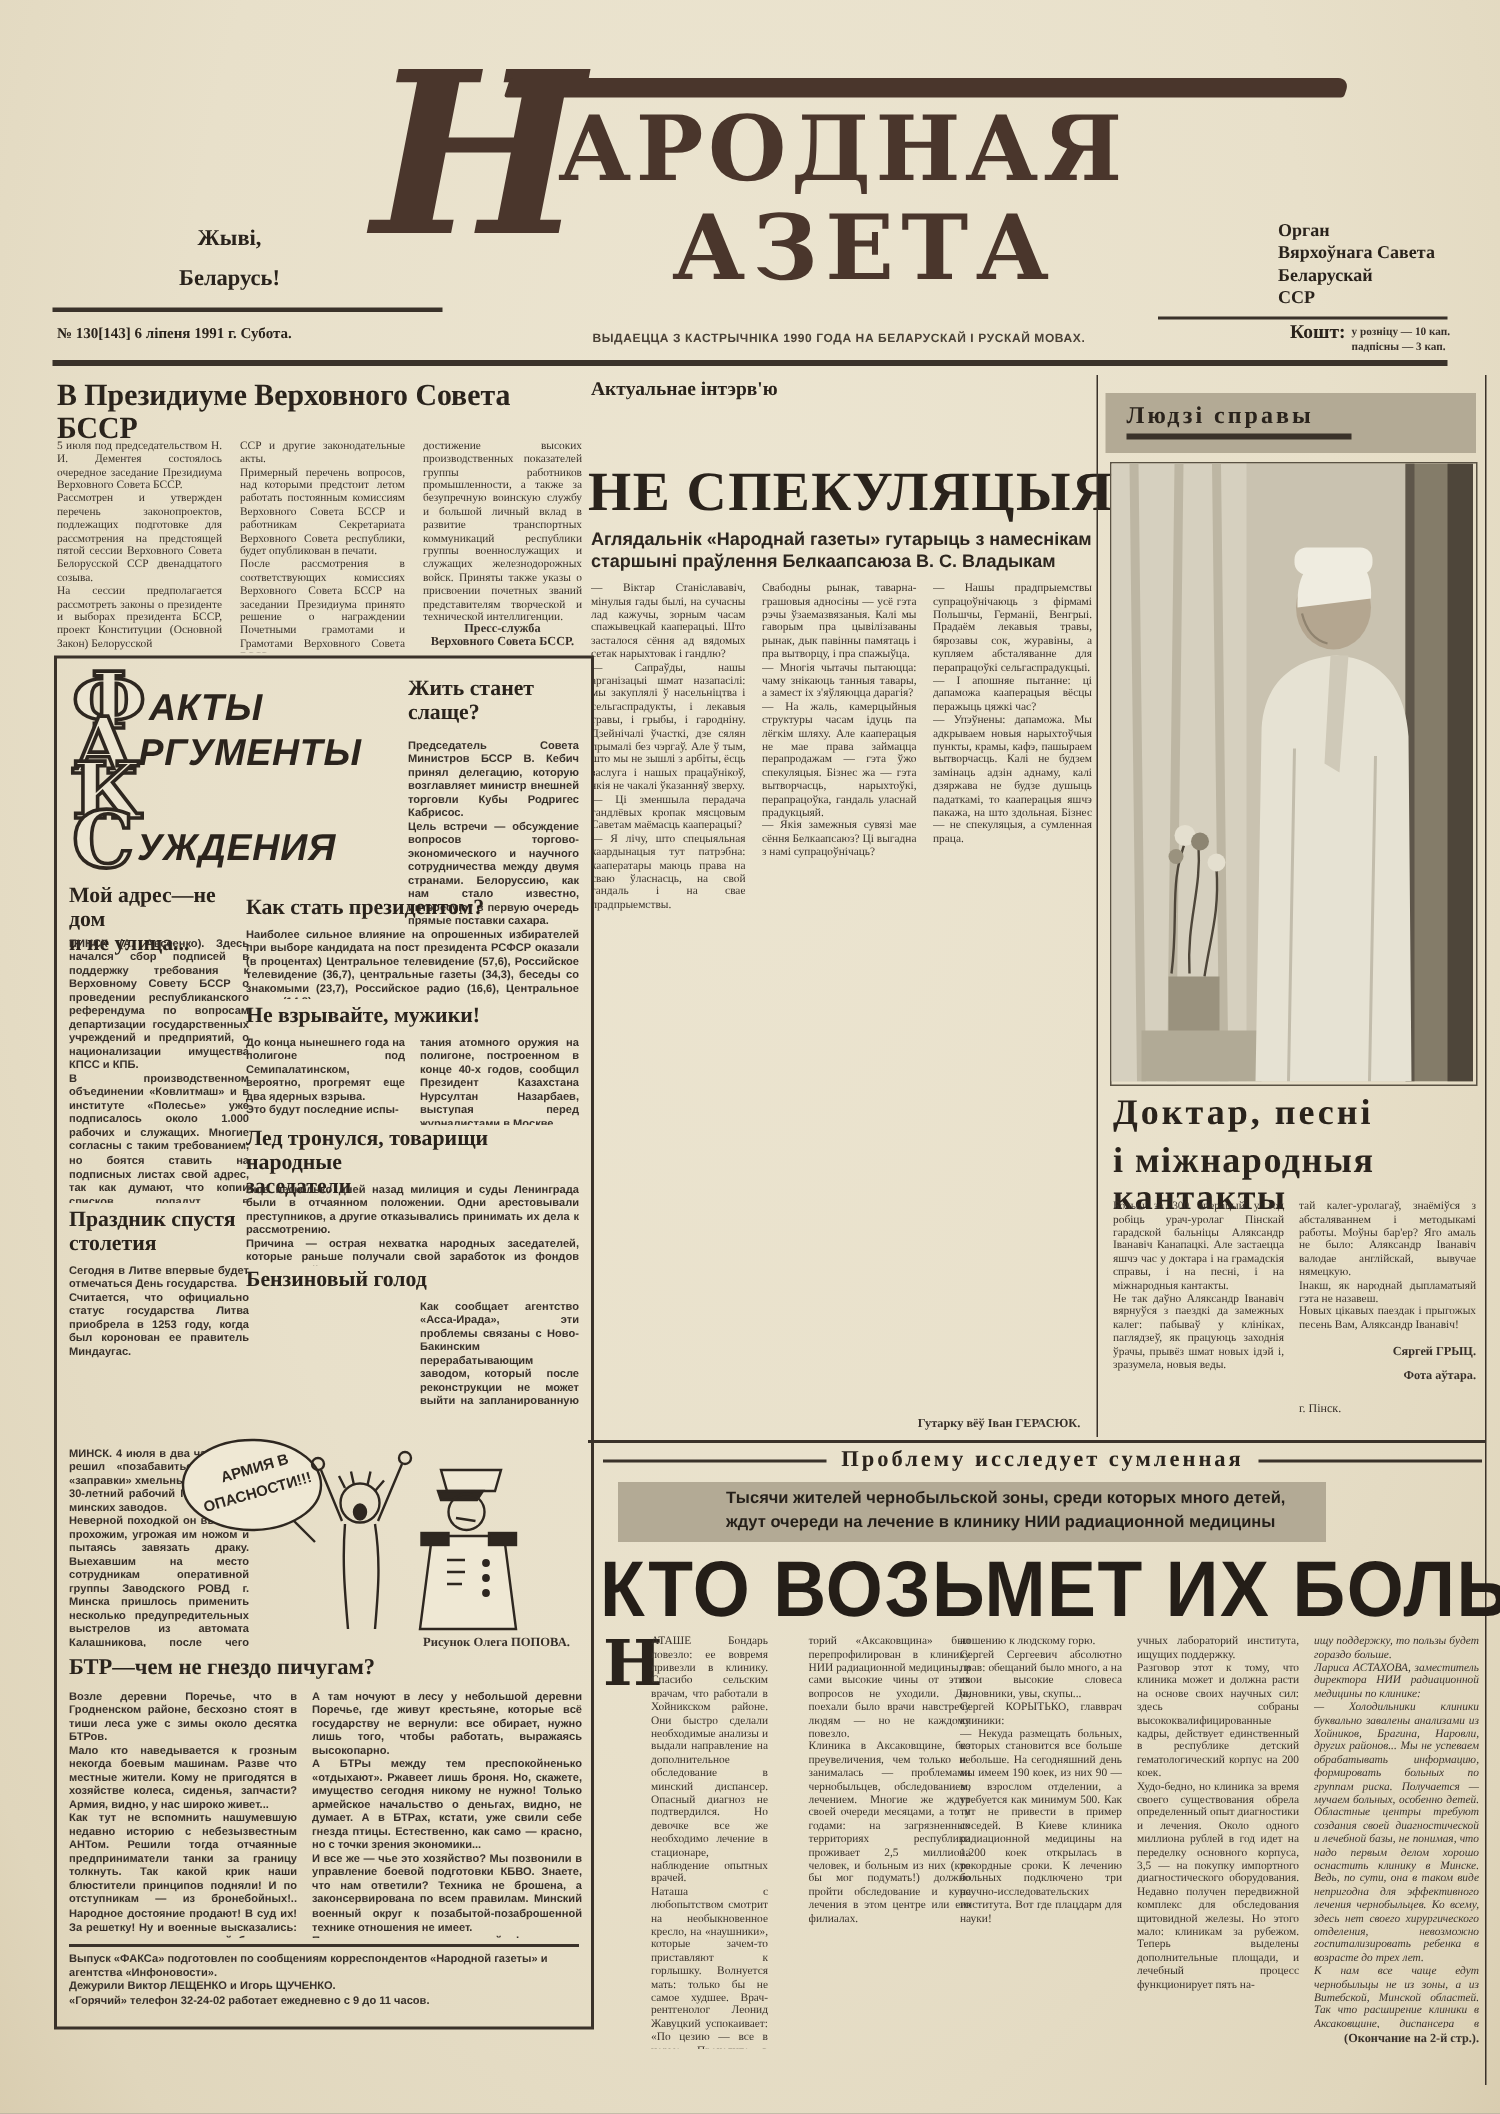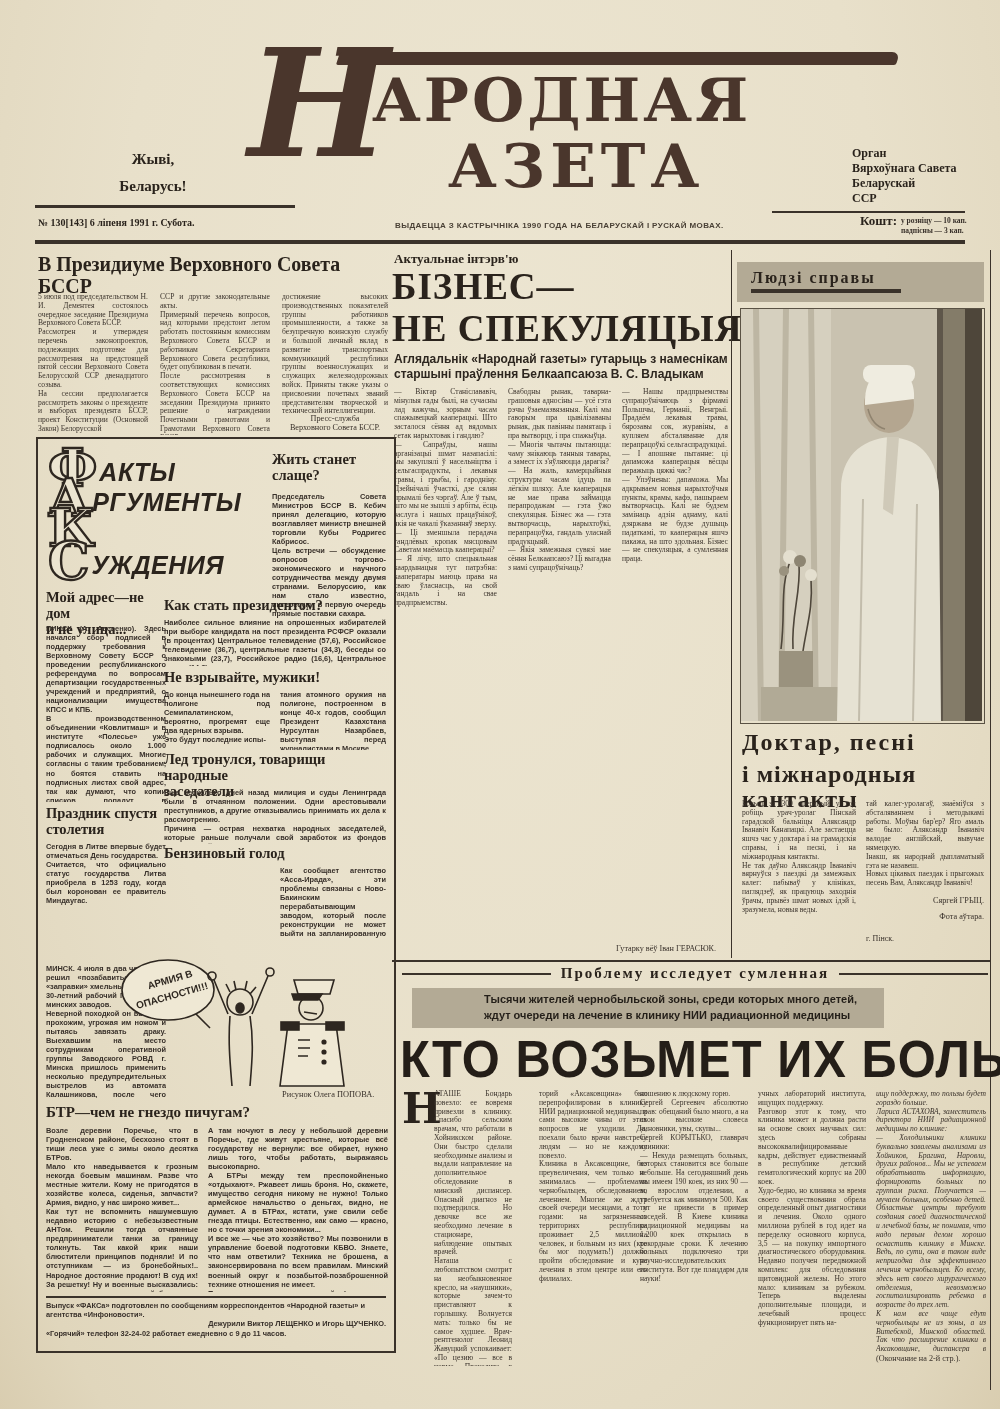--- a/index.html
+++ b/index.html
@@ -10,21 +10,21 @@
   .micro{font-size:7.6px;line-height:1.16;text-align:justify;white-space:pre-line;color:#3a322b;overflow:hidden;}
   .micro-sans{font-family:"Liberation Sans","DejaVu Sans",sans-serif;font-weight:bold;font-size:7.4px;line-height:1.22;text-align:justify;white-space:pre-line;color:#38302a;overflow:hidden;}
   .ital{font-style:italic;}
   .rule{background:#3a322a;}
   .h-serif{font-weight:bold;color:#2a231c;line-height:1.05;}
   .fax-head{font-weight:bold;font-size:14.5px;color:#2a231c;line-height:1.1;white-space:pre-line;}
   .fax-letter{font-family:"DejaVu Serif",serif;font-weight:bold;font-size:52px;line-height:.85;
     color:#ece5d1;-webkit-text-stroke:2.4px #2e2720;text-stroke:2.4px #2e2720;}
   .fax-word{font-family:"Liberation Sans","DejaVu Sans",sans-serif;font-weight:800;font-style:italic;
     font-size:25px;color:#2b241d;line-height:1;letter-spacing:.5px;}
-  .sig{font-weight:normal;font-size:8.2px;}
+  .sig{font-weight:bold;font-size:8.2px;}
   .logo-ink{color:#4a362c;}
   .band{background:#b3aa95;}
 </style>
 </head>
 <body>
 
 <div id="page">
 
   <div class="abs h-serif" style="left:78px;top:146px;width:150px;font-size:15px;white-space:pre-line;text-align:center;line-height:1.8;">Жыві,
 Беларусь!</div>
@@ -57,21 +57,20 @@
 На сессии предполагается рассмотреть законы о президенте и выборах президента БССР, проект Конституции (Основной Закон) Белорусской</div>
   <div class="abs micro" style="left:160px;top:293px;width:110px;height:142px;">ССР и другие законодательные акты.
 Примерный перечень вопросов, над которыми предстоит летом работать постоянным комиссиям Верховного Совета БССР и работникам Секретариата Верховного Совета республики, будет опубликован в печати.
 После рассмотрения в соответствующих комиссиях Верховного Совета БССР на заседании Президиума принято решение о награждении Почетными грамотами и Грамотами Верховного Совета БССР за</div>
   <div class="abs micro" style="left:282px;top:293px;width:106px;height:122px;">достижение высоких производственных показателей группы работников промышленности, а также за безупречную воинскую службу и большой личный вклад в развитие транспортных коммуникаций республики группы военнослужащих и служащих железнодорожных войск. Приняты также указы о присвоении почетных званий представителям творческой и технической интеллигенции.
 Президиум Верховного Совета БССР рассмотрел и другие вопросы жизни республики.</div>
   <div class="abs sig" style="left:282px;top:414px;width:106px;white-space:pre-line;text-align:center;">Пресс-служба
 Верховного Совета БССР.</div>
 
   <div class="abs h-serif" style="left:394px;top:252px;font-size:13px;">Актуальнае інтэрв'ю</div>
-  <div class="abs h-serif" style="left:392px;top:268px;font-size:37px;letter-spacing:1px;">БІЗНЕС—</div>
   <div class="abs h-serif" style="left:392px;top:310px;font-size:37px;letter-spacing:1px;">НЕ СПЕКУЛЯЦЫЯ</div>
   <div class="abs" style="left:394px;top:352px;width:334px;font-family:'Liberation Sans',sans-serif;font-weight:bold;font-size:12px;line-height:1.25;color:#2d261f;">Аглядальнік «Народнай газеты» гутарыць з намеснікам старшыні праўлення Белкаапсаюза В. С. Владыкам</div>
   <div class="abs micro" style="left:394px;top:388px;width:103px;height:568px;">— Віктар Станіслававіч, мінулыя гады былі, на сучасны лад кажучы, зорным часам спажывецкай кааперацыі. Што засталося сёння ад вядомых сетак нарыхтовак і гандлю?
 — Сапраўды, нашы арганізацыі шмат назапасілі: мы закуплялі ў насельніцтва і сельгаспрадукты, і лекавыя травы, і грыбы, і гародніну. Дзейнічалі ўчасткі, дзе сялян прымалі без чэргаў. Але ў тым, што мы не зышлі з арбіты, ёсць заслуга і нашых працаўнікоў, якія не чакалі ўказанняў зверху.
 — Ці зменшыла перадача гандлёвых кропак мясцовым Саветам маёмасць кааперацыі?
 — Я лічу, што спецыяльная каардынацыя тут патрэбна: кааператары маюць права на сваю ўласнасць, на свой гандаль і на свае прадпрыемствы.</div>
   <div class="abs micro" style="left:508px;top:388px;width:103px;height:568px;">Свабодны рынак, таварна-грашовыя адносіны — усё гэта рэчы ўзаемазвязаныя. Калі мы гаворым пра цывілізаваны рынак, дык павінны памятаць і пра вытворцу, і пра спажыўца.
 — Многія чытачы пытаюцца: чаму знікаюць танныя тавары, а замест іх з'яўляюцца дарагія?
 — На жаль, камерцыйныя структуры часам ідуць па лёгкім шляху. Але кааперацыя не мае права займацца перапродажам — гэта ўжо спекуляцыя. Бізнес жа — гэта вытворчасць, нарыхтоўкі, перапрацоўка, гандаль уласнай прадукцыяй.
 — Якія замежныя сувязі мае сёння Белкаапсаюз? Ці выгадна з намі супрацоўнічаць?</div>
@@ -222,21 +221,21 @@
   <div class="abs micro-sans" style="left:46px;top:1126px;width:152px;height:166px;">Возле деревни Поречье, что в Гродненском районе, бесхозно стоят в тиши леса уже с зимы около десятка БТРов.
 Мало кто наведывается к грозным некогда боевым машинам. Разве что местные жители. Кому не пригодятся в хозяйстве колеса, сиденья, запчасти? Армия, видно, у нас широко живет...
 Как тут не вспомнить нашумевшую недавно историю с небезызвестным АНТом. Решили тогда отчаянные предприниматели танки за границу толкнуть. Так какой крик наши блюстители принципов подняли! И по отступникам — из бронебойных!.. Народное достояние продают! В суд их! За решетку! Ну и военные высказались: мол, нашу технику мировой буржуазии почти задарма, как лес, сплавляют! Да</div>
   <div class="abs micro-sans" style="left:208px;top:1126px;width:180px;height:166px;">А там ночуют в лесу у небольшой деревни Поречье, где живут крестьяне, которые всё государству не вернули: все обирает, нужно лишь того, чтобы работать, выражаясь высокопарно.
 А БТРы между тем преспокойненько «отдыхают». Ржавеет лишь броня. Но, скажете, имущество сегодня никому не нужно! Только армейское начальство о деньгах, видно, не думает. А в БТРах, кстати, уже свили себе гнезда птицы. Естественно, как само — красно, но с точки зрения экономики...
 И все же — чье это хозяйство? Мы позвонили в управление боевой подготовки КБВО. Знаете, что нам ответили? Техника не брошена, а законсервирована по всем правилам. Минский военный округ к позабытой-позаброшенной технике отношения не имеет.
 Пичуги, выводите птенцов спокойно!</div>
 
   <div class="abs rule" style="left:46px;top:1296px;width:340px;height:2px;"></div>
   <div class="abs micro-sans" style="left:46px;top:1301px;width:340px;height:18px;text-align:left;">Выпуск «ФАКСа» подготовлен по сообщениям корреспондентов «Народной газеты» и агентства «Инфоновости».</div>
-  <div class="abs micro-sans" style="left:46px;top:1319px;width:340px;height:10px;text-align:right;">Дежурили Виктор ЛЕЩЕНКО и Игорь ЩУЧЕНКО.</div>
+  <div class="abs micro-sans" style="left:46px;top:1319px;width:340px;height:10px;text-align:left;">Дежурили Виктор ЛЕЩЕНКО и Игорь ЩУЧЕНКО.</div>
   <div class="abs micro-sans" style="left:46px;top:1329px;width:340px;height:10px;text-align:left;">«Горячий» телефон 32-24-02 работает ежедневно с 9 до 11 часов.</div>
 
   <div class="abs" style="left:402px;top:966px;width:586px;display:flex;align-items:center;gap:10px;">
     <span style="flex:1;height:2px;background:#3a322a;"></span>
     <span class="h-serif" style="font-size:15px;letter-spacing:2px;">Проблему исследует сумленная</span>
     <span style="flex:1;height:2px;background:#3a322a;"></span>
   </div>
   <div class="abs band" style="left:412px;top:988px;width:472px;height:40px;padding:4px 8px 0 72px;box-sizing:border-box;
               font-family:'Liberation Sans',sans-serif;font-weight:bold;font-size:11px;line-height:1.45;white-space:pre-line;color:#241f19;">Тысячи жителей чернобыльской зоны, среди которых много детей,
 ждут очереди на лечение в клинику НИИ радиационной медицины</div>
@@ -252,15 +251,15 @@
 Сергей Сергеевич абсолютно прав: обещаний было много, а на свои высокие словеса чиновники, увы, скупы...
 Сергей КОРЫТЬКО, главврач клиники:
 — Некуда размещать больных, которых становится все больше и больше. На сегодняшний день мы имеем 190 коек, из них 90 — во взрослом отделении, а требуется как минимум 500. Как тут не привести в пример соседей. В Киеве клиника радиационной медицины на 1.200 коек открылась в рекордные сроки. К лечению больных подключено три научно-исследовательских института. Вот где плацдарм для науки!</div>
   <div class="abs micro" style="left:758px;top:1090px;width:108px;height:276px;">учных лабораторий института, ищущих поддержку.
 Разговор этот к тому, что клиника может и должна расти на основе своих научных сил: здесь собраны высококвалифицированные кадры, действует единственный в республике детский гематологический корпус на 200 коек.
 Худо-бедно, но клиника за время своего существования обрела определенный опыт диагностики и лечения. Около одного миллиона рублей в год идет на переделку основного корпуса, 3,5 — на покупку импортного диагностического оборудования. Недавно получен передвижной комплекс для обследования щитовидной железы. Но этого мало: клиникам за рубежом. Теперь выделены дополнительные площади, и лечебный процесс функционирует пять на-</div>
   <div class="abs micro ital" style="left:876px;top:1090px;width:110px;height:262px;">ищу поддержку, то пользы будет гораздо больше.
 Лариса АСТАХОВА, заместитель директора НИИ радиационной медицины по клинике:
 — Холодильники клиники буквально завалены анализами из Хойников, Брагина, Наровли, других районов... Мы не успеваем обрабатывать информацию, формировать больных по группам риска. Получается — мучаем больных, особенно детей. Областные центры требуют создания своей диагностической и лечебной базы, не понимая, что надо первым делом хорошо оснастить клинику в Минске. Ведь, по сути, она в таком виде непригодна для эффективного лечения чернобыльцев. Ко всему, здесь нет своего хирургического отделения, невозможно госпитализировать ребенка в возрасте до трех лет.
 К нам все чаще едут чернобыльцы не из зоны, а из Витебской, Минской областей. Так что расширение клиники в Аксаковщине, диспансера в Минске, открытие восстановительного центра — это жизненная необходимость.</div>
-  <div class="abs sig" style="left:876px;top:1354px;width:110px;text-align:left;">(Окончание на 2-й стр.).</div>
+  <div class="abs sig" style="left:876px;top:1354px;width:110px;text-align:right;">(Окончание на 2-й стр.).</div>
 
 </div>
 
 </body></html>

